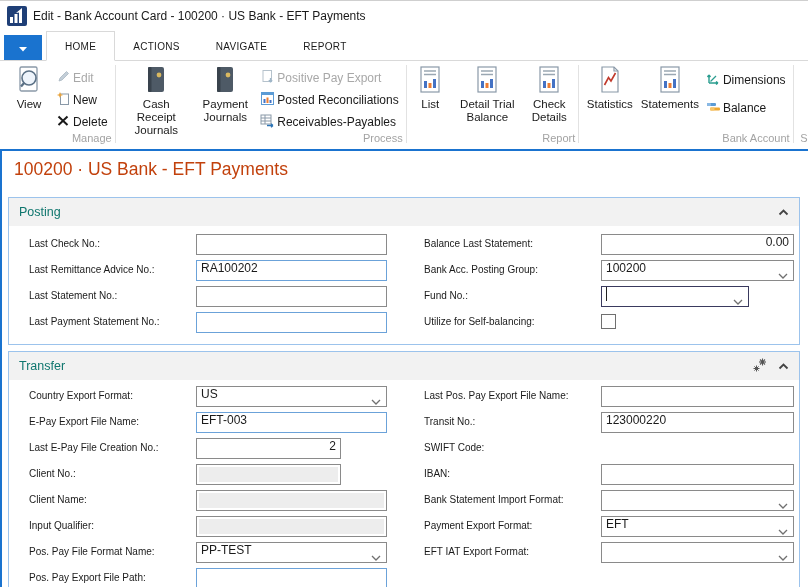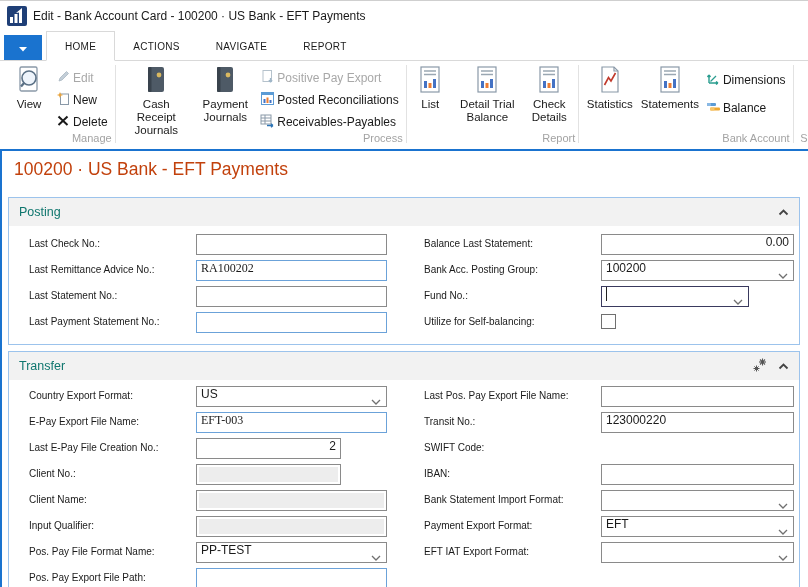--- a/index.html
+++ b/index.html
@@ -41,21 +41,21 @@
   .section { position:absolute; left:8px; width:792px; background:#fff; border:1px solid #9cc3ec; }
   .sec-head { height:28px; background:#f2f2f2; display:flex; align-items:center; padding-left:10px; font-size:12.5px; color:#0f766e; position:relative; }
   .sec-tools { position:absolute; right:10px; top:0; height:28px; display:flex; align-items:center; gap:10px; }
   .row { position:absolute; height:20px; }
   .flabel { position:absolute; left:20px; top:0; width:165px; line-height:20px; font-size:10px; color:#1a1a1a; white-space:nowrap; }
   .flabel.rcol { left:415px; width:172px; }
   .fbox { position:absolute; top:0; height:21px; background:#fff; border:1px solid #8a8a8a; display:flex; align-items:flex-start; padding:0 4px; font-size:12px; color:#1a1a1a; }
   .fbox.lcol { left:187px; width:191px; }
   .fbox.lcol.narrow { width:145px; }
   .fbox.rcol2 { left:592px; width:193px; }
-  .fbox.b-blue { border-color:#6ba2d9;font-family:Liberation Serif, serif; }
+  .fbox.b-blue { border-color:#6ba2d9; }
   .fbox.num { justify-content:flex-end; }
   .fbox.dd .chev { position:absolute; right:5px; top:7px; }
   .fbox.focused { border-color:#3a3a5e; }
   .caret { width:1px; height:14px; background:#222; }
   .fbox.disabled { padding:2px; }
   .fbox.disabled .inner { width:100%; height:100%; background:#ededed; }
   .checkbox { position:absolute; left:592px; top:2px; width:15px; height:15px; border:1px solid #707070; background:#fff; }
   .fval { white-space:nowrap; overflow:hidden; }
 </style>
 </head>

